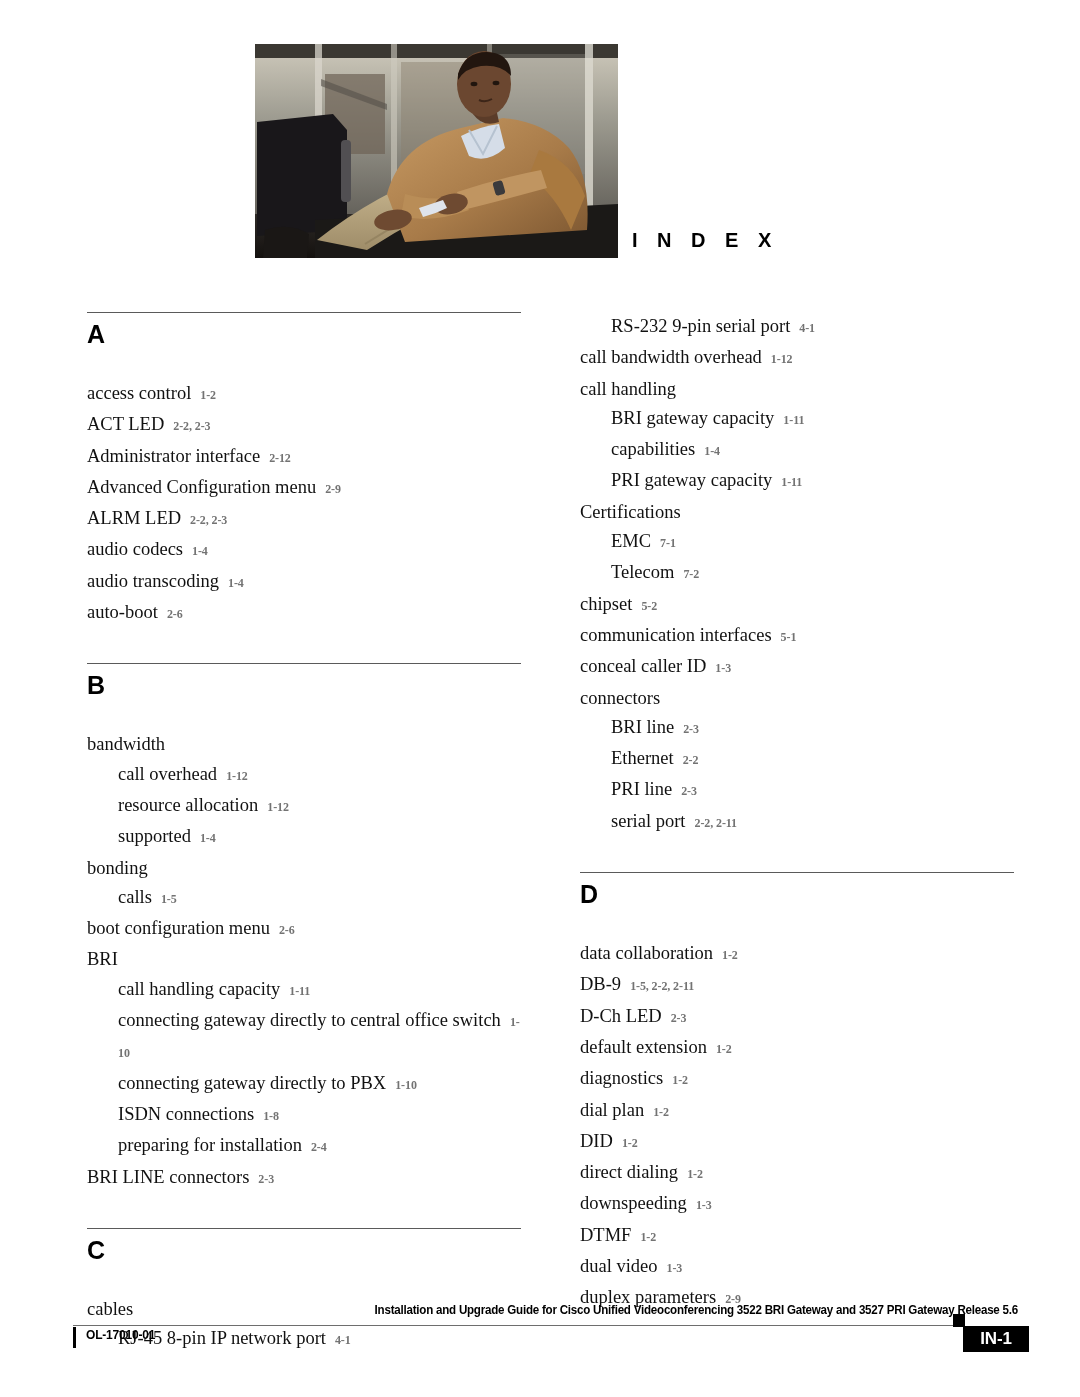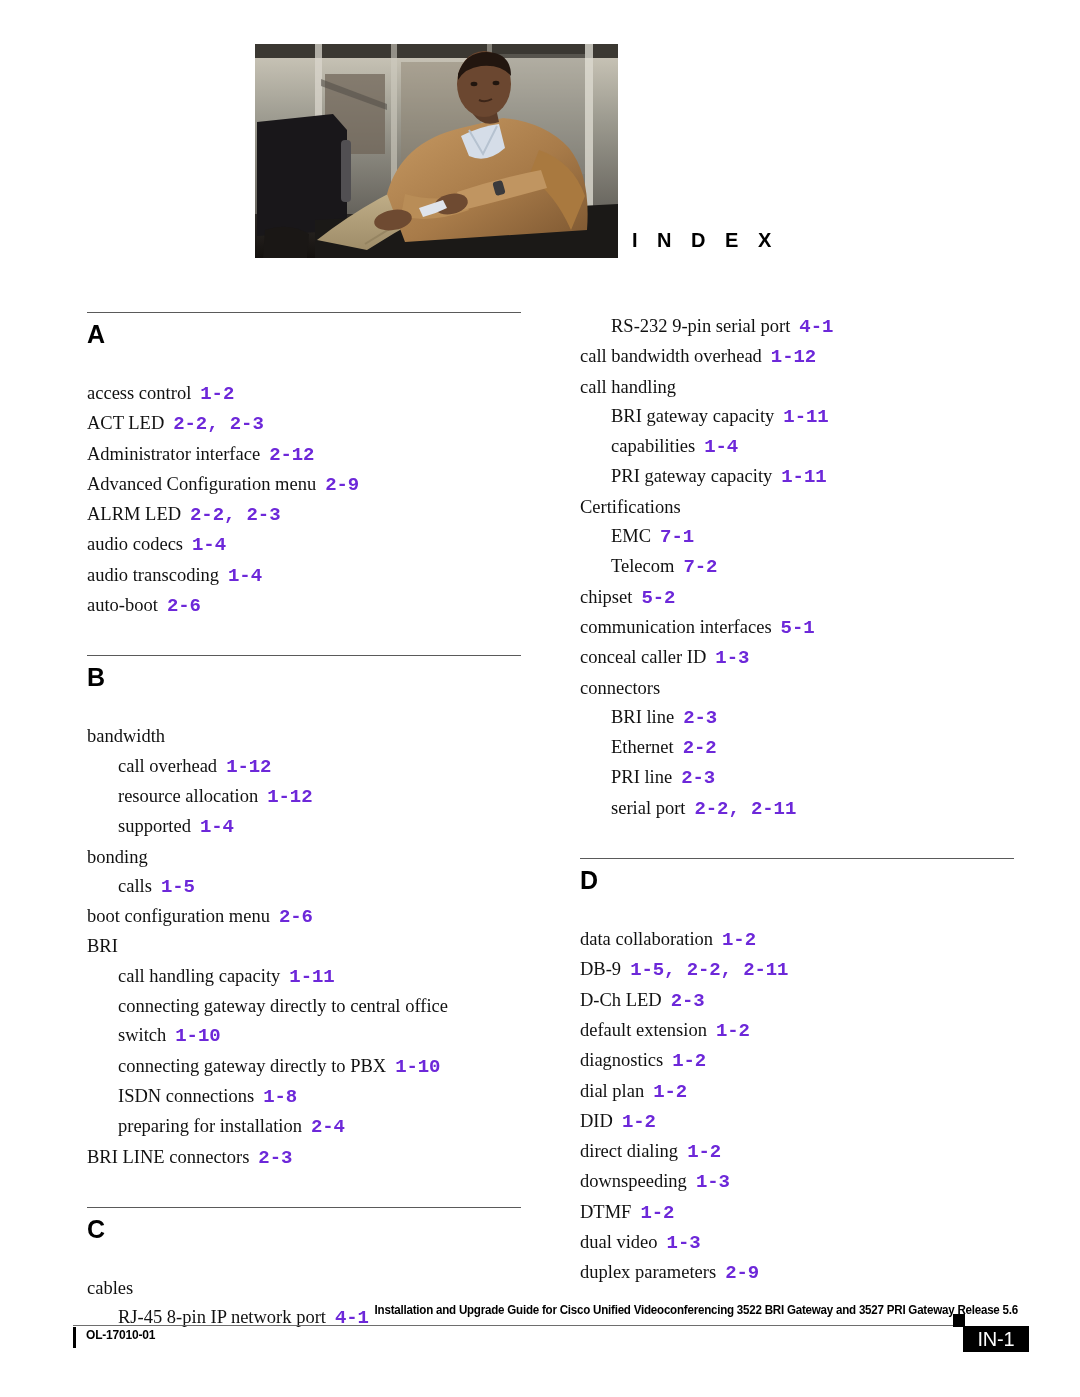--- a/index.html
+++ b/index.html
@@ -75,24 +75,24 @@
     font-family: "Liberation Serif", serif;
     font-size: 18.5px;
     line-height: 29.3px;
     color: #111;
     white-space: normal;
   }
   .entry.lvl1 { padding-left: 0px; }
   .entry.lvl2 { padding-left: 31px; text-indent: 0; }
   .entry .term { }
   .entry .ref {
-    font-family: Liberation Mono, monospace;
-    font-weight: bold;
-    font-size: 19px;
-    color: #6d28d9;
+    font-family: Liberation Serif, serif;
+    font-weight: bold;
+    font-size: 12px;
+    color: #737373;
     padding-left: 9px;
     letter-spacing: -0.1px;
   }
 
   
   .letter-block + .letter-block { margin-top: 34px; }
 
   
   #footer {
     position: absolute;
@@ -151,22 +151,22 @@
   }
   #footer-pagebox {
     position: absolute;
     left: 963px;
     top: 23px;
     width: 66px;
     height: 26px;
     background: #000;
     color: #fff;
     font-family: "Liberation Sans", sans-serif;
-    font-weight: normal;
-    font-size: 20px;
+    font-weight: bold;
+    font-size: 17px;
     display: flex;
     align-items: center;
     justify-content: center;
     letter-spacing: -0.2px;
   }
 </style>
 </head>
 <body>
 
 <div id="header-photo">

